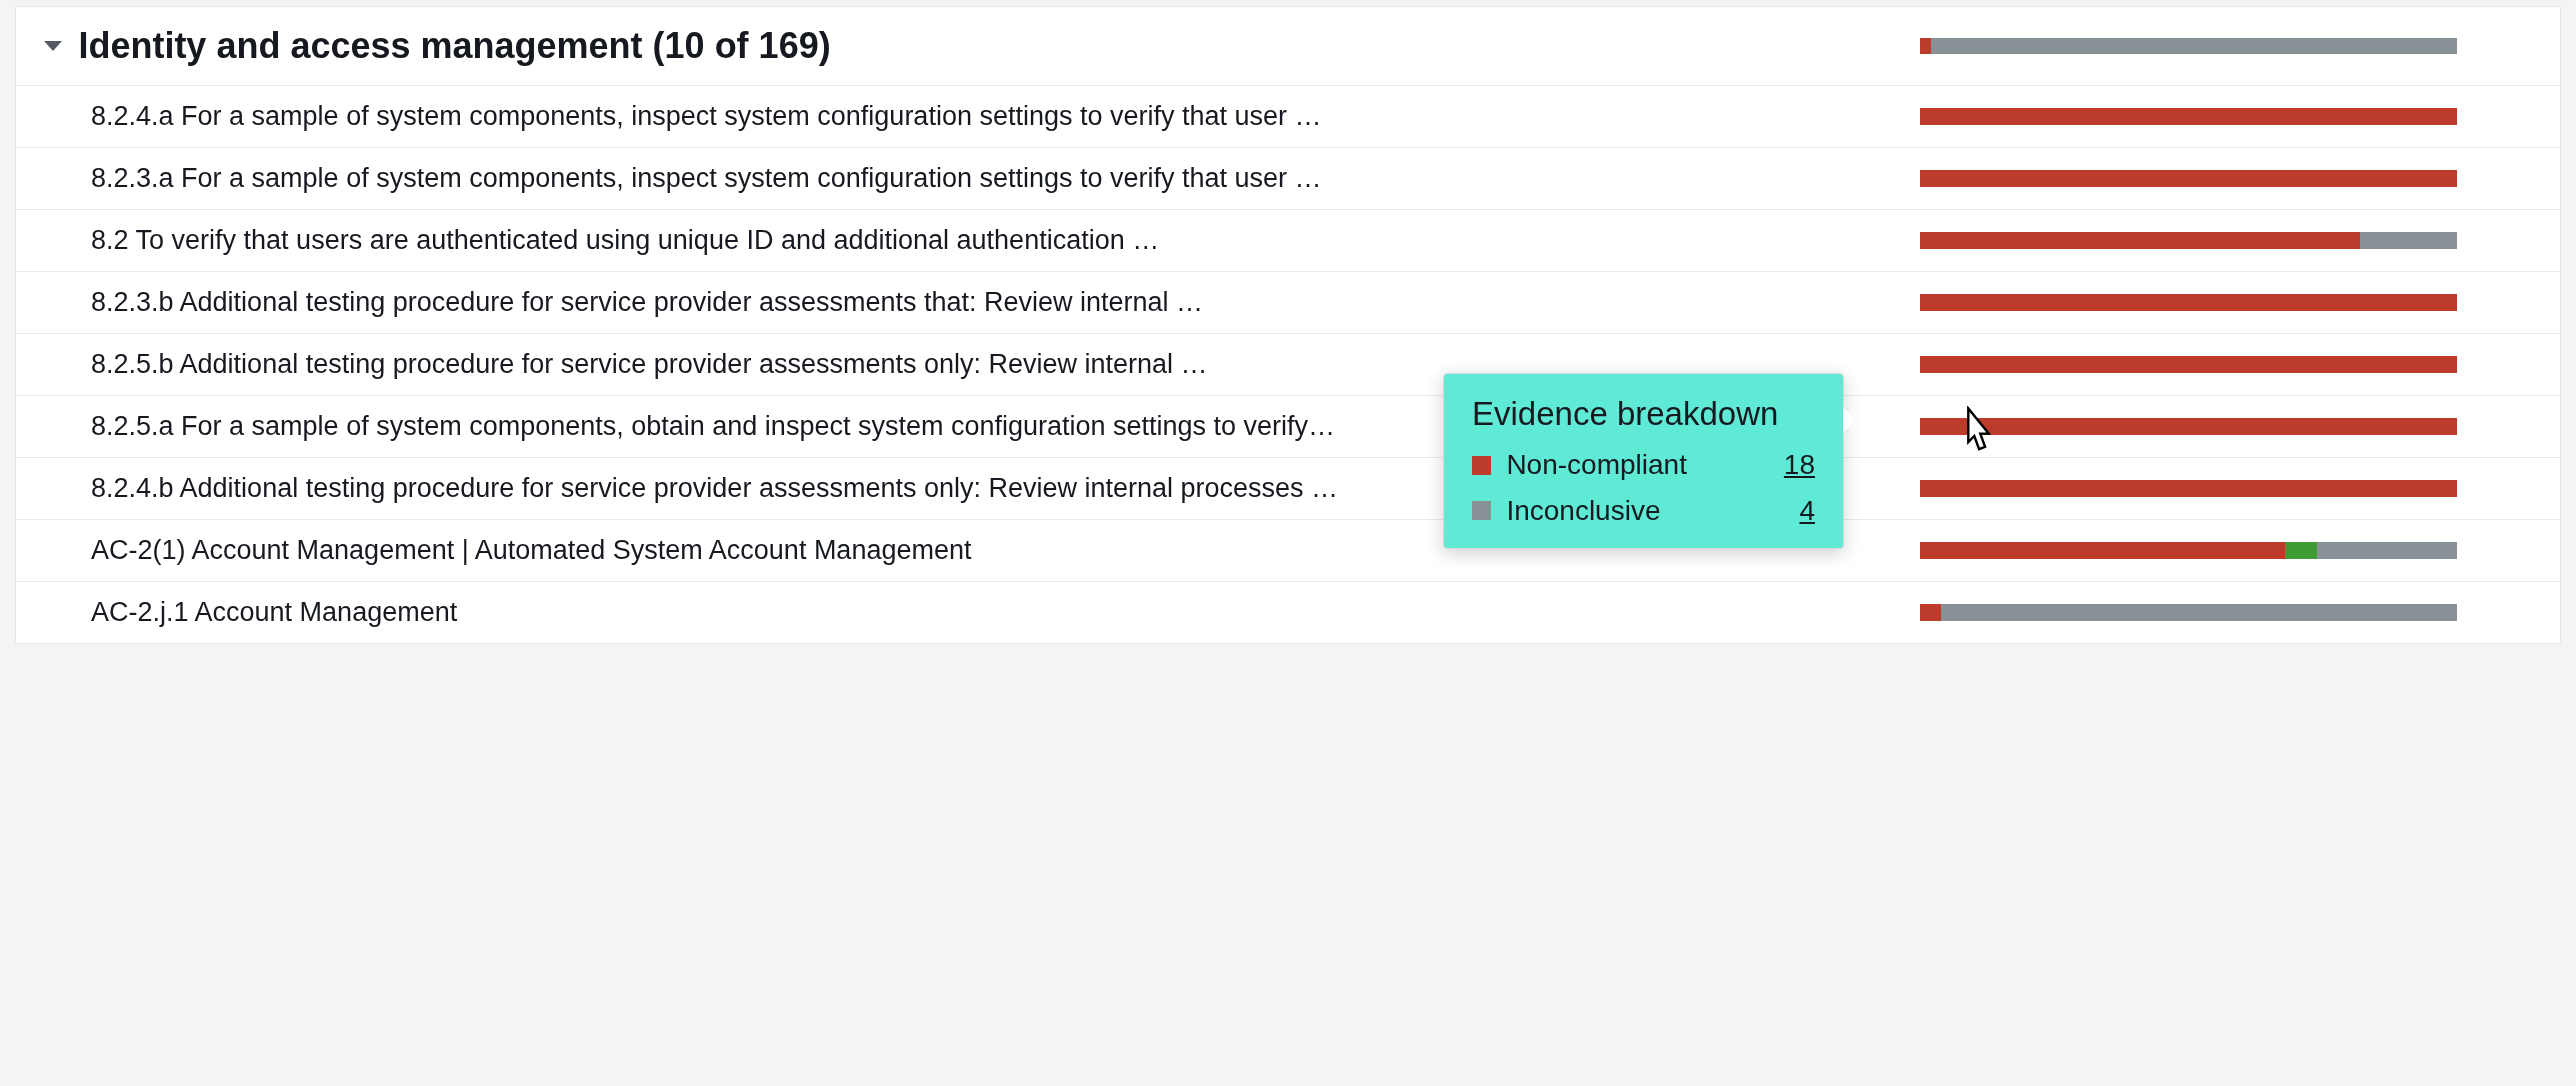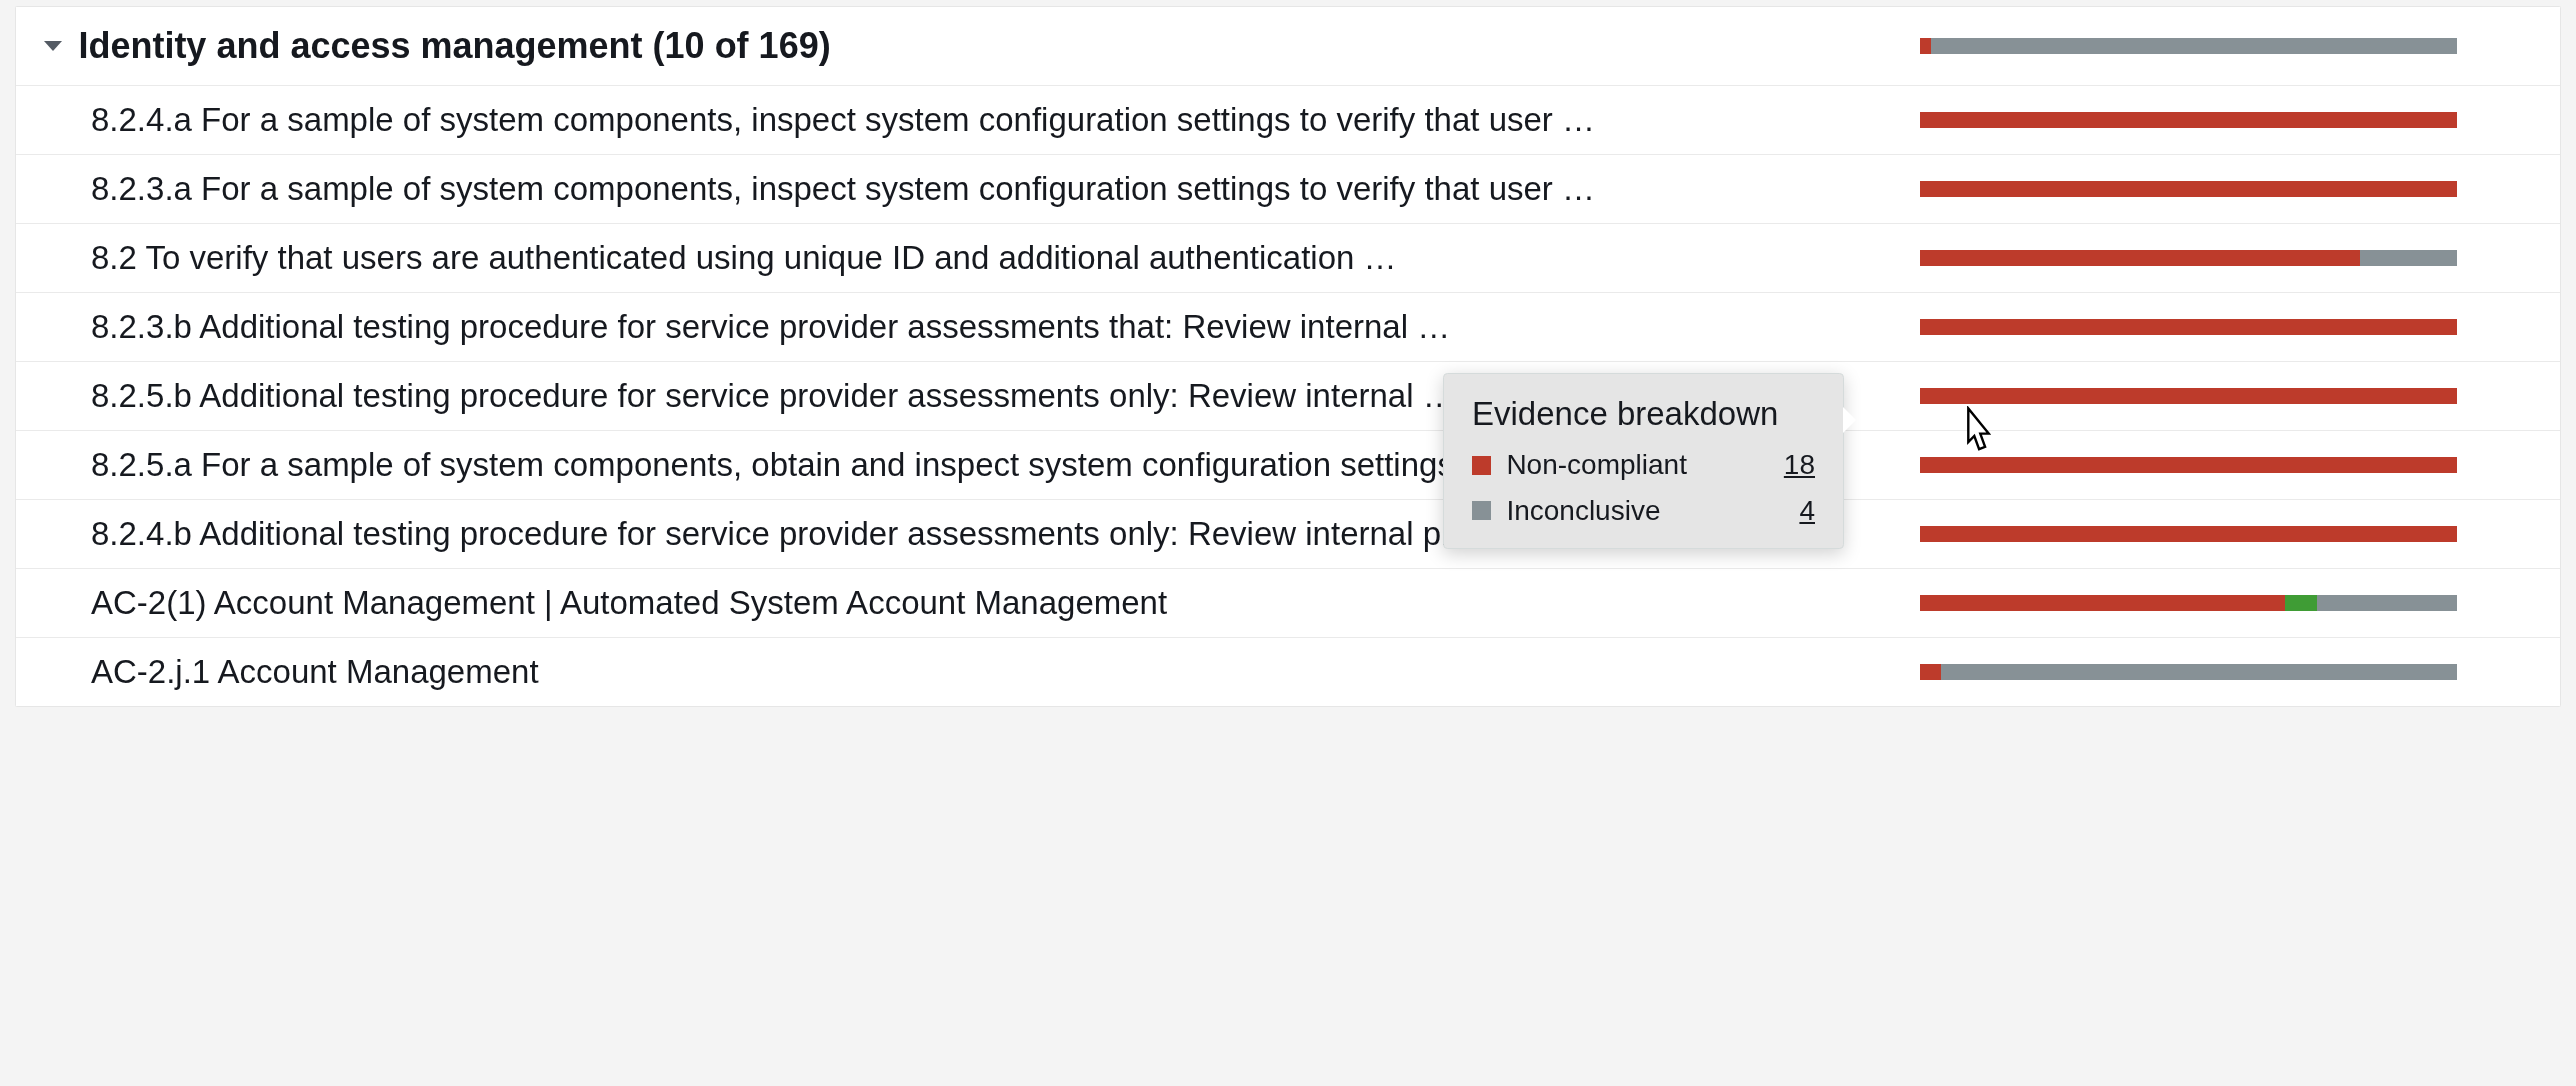--- a/index.html
+++ b/index.html
@@ -58,32 +58,32 @@
   .row {
     display: flex;
     align-items: center;
     padding: 15px 28px 15px 75px;
     border-bottom: 0.7px solid #eaeaea;
     cursor: pointer;
   }
   .row:last-child { border-bottom: none; }
   .row-label {
     flex: 1;
-    font-size: 33px;
+    font-size: 27px;
     color: #16191f;
     white-space: nowrap;
     overflow: hidden;
     text-overflow: ellipsis;
     padding-right: 22.4px;
   }
 
   
   .tooltip {
     position: absolute;
-    background: #e5e5e5;
+    background: #5eead4;
     border: 0.7px solid #d5dbdb;
     border-radius: 4.5px;
     box-shadow: 0 4.5px 18px rgba(0,0,0,0.18);
     padding: 21px 28px 21px 28px;
     z-index: 50;
   }
   .tooltip::after {
     content: "";
     position: absolute;
     right: -13.4px;

